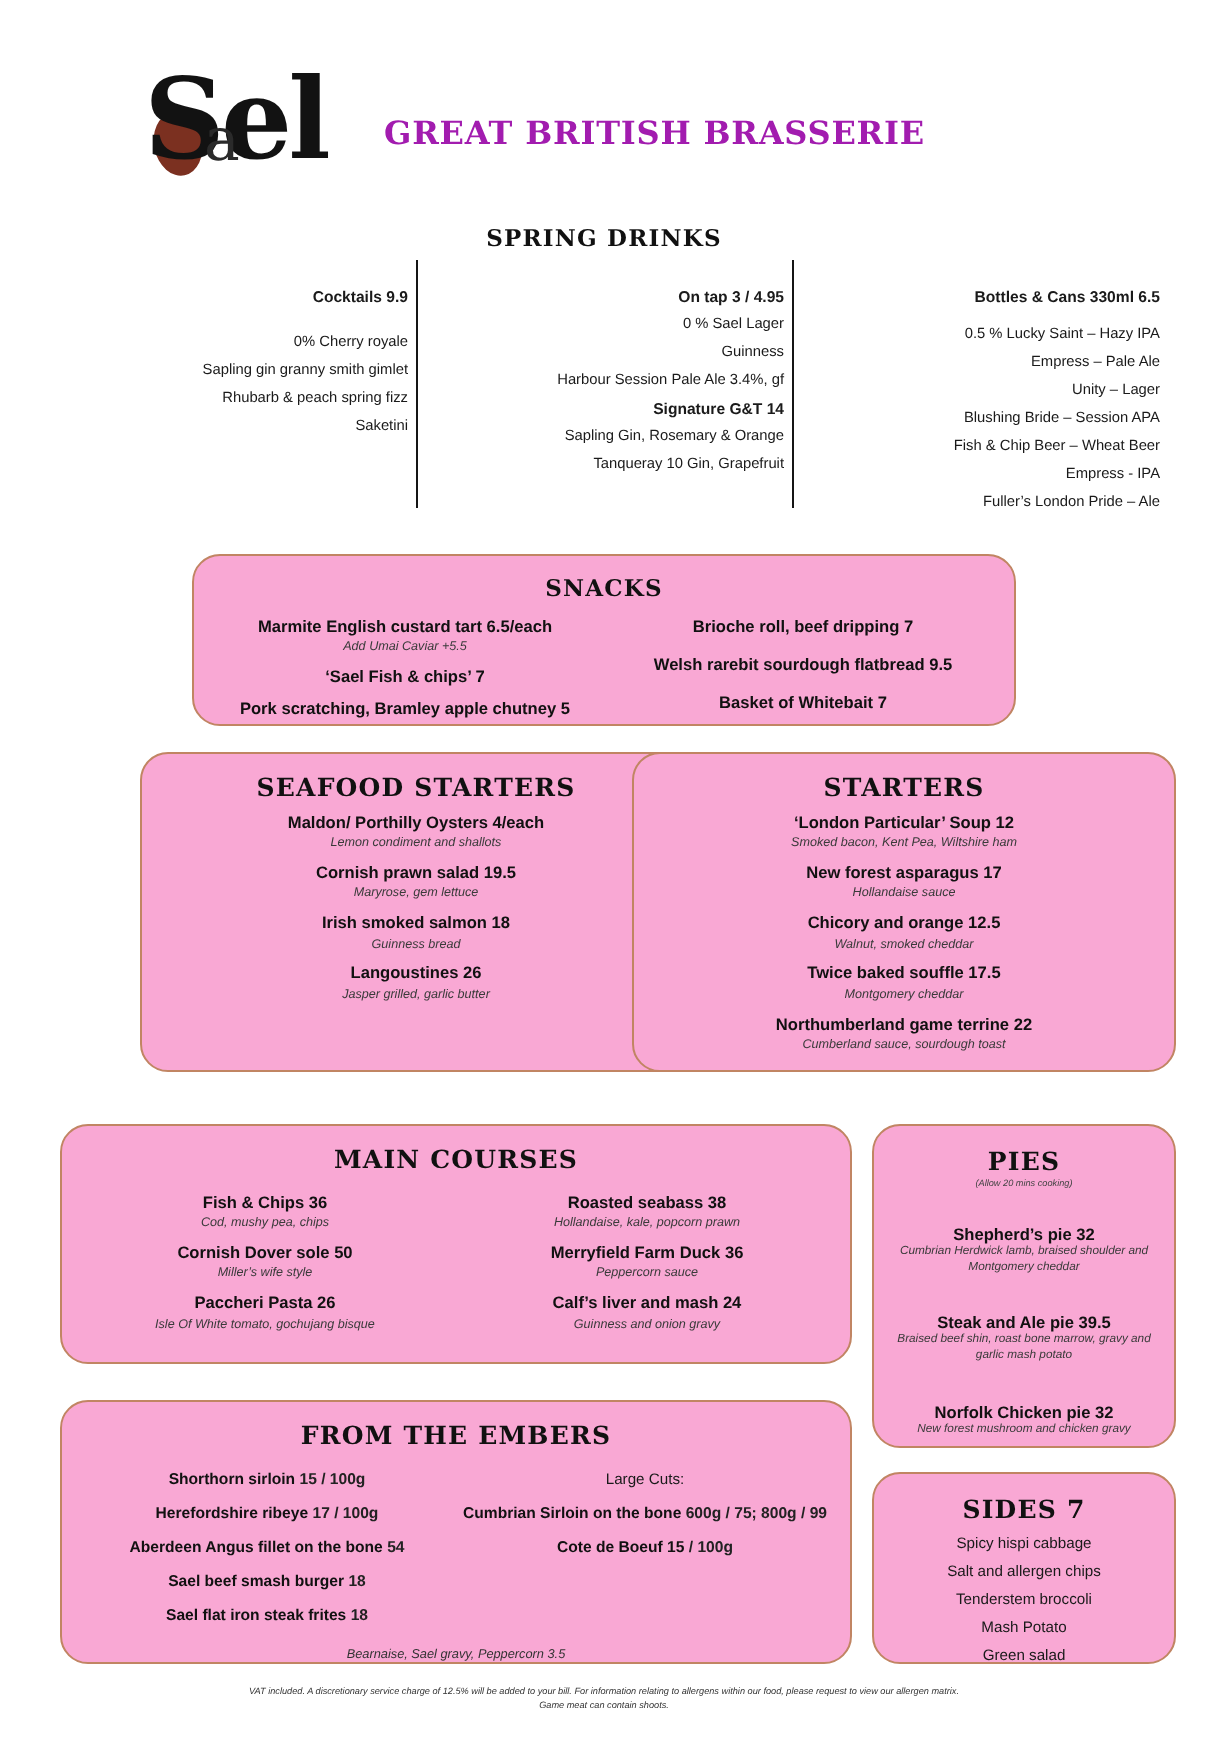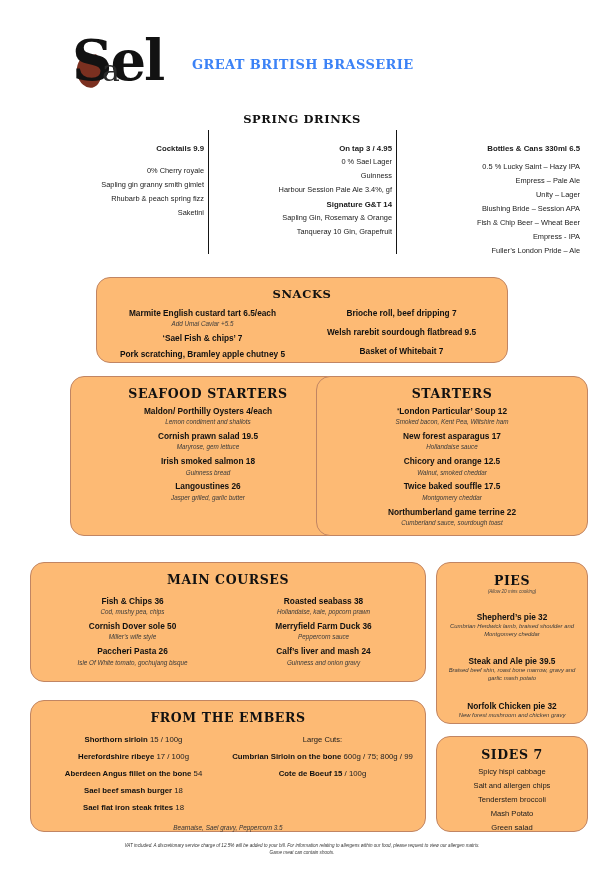--- a/index.html
+++ b/index.html
@@ -51,23 +51,23 @@
     font-size: 30px;
     color: #2a2a2a;
     font-style: normal;
     line-height: 30px;
   }
   .brand-tag {
     position: absolute;
     left: 192px; top: 57px;
     font-family: "DejaVu Serif", "Liberation Serif", serif;
     font-weight: 700;
-    font-size: 13px;
+    font-size: 16px;
     letter-spacing: 0.4px;
-    color: #3b82f6;
+    color: #a21caf;
     white-space: nowrap;
   }
 
   
   .sec-title {
     font-family: "DejaVu Serif", "Liberation Serif", serif;
     font-weight: 700;
     font-size: 11.5px;
     letter-spacing: 0.6px;
     text-align: center;
@@ -125,21 +125,21 @@
     left: 0; top: -4px;
     width: 1px; height: 124px;
     background: #151515;
   }
 
   
   .box {
     position: absolute;
     border: 1.1px solid #C18563;
     border-radius: 14px;
-    background: #fdba74;
+    background: #f9a8d4;
   }
   .box-snacks  { left: 96px;  top: 277px; width: 412px; height: 86px; }
   .box-seafood { left: 30px;  top: 376px; width: 276px; height: 160px; margin-left: 40px; }
   .box-start   { left: 316px; top: 376px; width: 272px; height: 160px; }
   .box-mains   { left: 30px;  top: 562px; width: 396px; height: 120px; }
   .box-pies    { left: 436px; top: 562px; width: 152px; height: 162px; }
   .box-embers  { left: 30px;  top: 700px; width: 396px; height: 132px; }
   .box-sides   { left: 436px; top: 736px; width: 152px; height: 96px; }
 
   .box > .sec-title { margin-top: 9px; }
@@ -191,21 +191,21 @@
   }
   .embers-grid > div { flex: 1; }
   .e-item {
     text-align: center;
     font-size: 7.8px;
     font-weight: 700;
     color: #111;
     margin-top: 8px;
     white-space: nowrap;
   }
-  .e-item .amt { font-weight: 400; color: #222; }
+  .e-item .amt { font-weight: 700; color: #222; }
   .embers-foot {
     text-align: center;
     font-size: 6.4px;
     font-style: italic;
     color: #333;
     margin-top: 12px;
   }
   .e-head {
     text-align: center;
     font-size: 7.6px;

